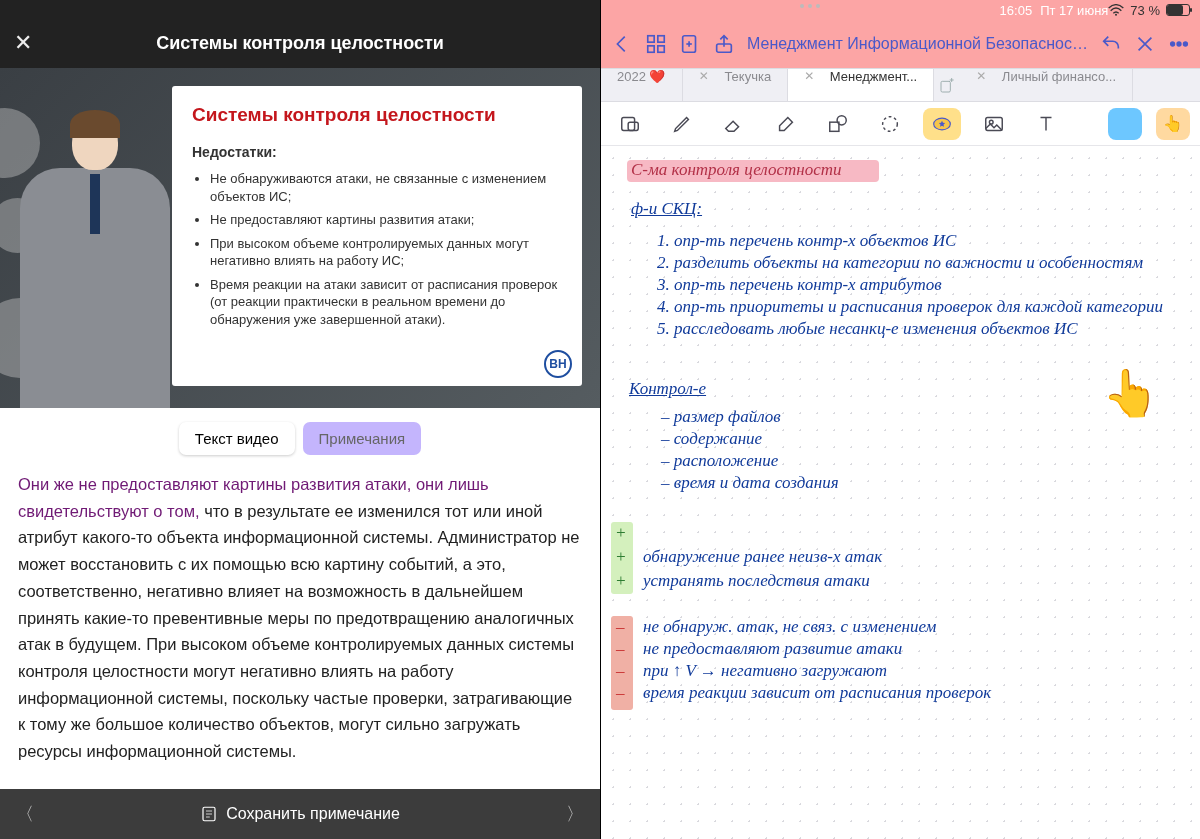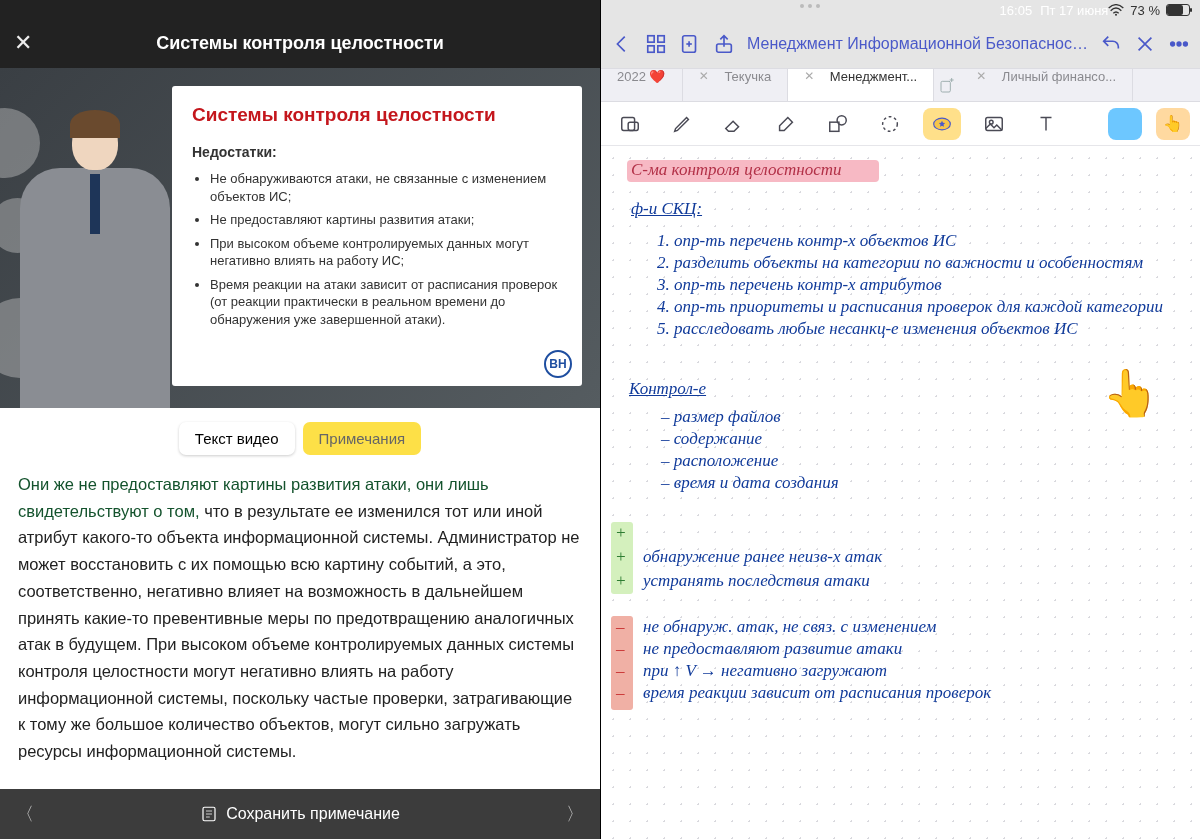--- a/index.html
+++ b/index.html
@@ -34,30 +34,30 @@
   .lect .body{ width:150px;height:240px;background:#8a8d93;border-radius:40px 40px 0 0;position:absolute;bottom:0;}
   .lect .tie { width:10px;height:60px;background:#1e3558;position:absolute;top:86px;left:70px;}
   .bubble{position:absolute;left:0;bottom:0;width:80px;height:80px;background:#cfd0cf;border-radius:50%;opacity:.4;}
   .b1{top:40px;left:-30px;width:70px;height:70px;}
   .b2{top:130px;left:-10px;width:55px;height:55px;}
   .b3{top:230px;left:-20px;}
   
   .tabs{ display:flex; gap:8px; justify-content:center; padding:14px 0 10px;text-align:right;}
   .tab{ padding:8px 16px; border-radius:7px; font-size:15px; color:#555;}
   .tab.active{ background:#fff; box-shadow:0 1px 3px rgba(0,0,0,.2); color:#000; font-weight:500;}
-  .tab.secondary{ background:#fde047;color:#666;}
+  .tab.secondary{ background:#c4b5fd;color:#666;}
   
   .transcript{ flex:1; padding:6px 18px 14px; font-size:16.5px; line-height:1.62; color:#222; overflow:hidden;}
-  .transcript .hl{ color:#14532d;}
+  .transcript .hl{ color:#701a75;}
   
   .bottom{ height:50px; background:#3c3c3c; color:#fff; display:flex; align-items:center; justify-content:center; gap:10px; font-size:16px;}
   .bottom .arrow{ width:50px; display:flex; align-items:center; justify-content:center; font-size:18px; color:#bbb;}
   .bottom .mid{ flex:1; display:flex; align-items:center; justify-content:center; gap:8px;}
   
-  .right-pane{ width:600px; height:839px; display:flex; flex-direction:column; background:#e5e5e5; border-left:1px solid #000;}
+  .right-pane{ width:600px; height:839px; display:flex; flex-direction:column; background:#fca5a5; border-left:1px solid #000;}
   .gn-top{ height:68px; padding-top:20px; display:flex; align-items:center; gap:12px; padding-left:10px; padding-right:10px;}
   .gn-top svg, .gn-top .ic{ width:22px;height:22px;stroke:#4a59c9;fill:none;stroke-width:1.8;}
   .gn-title{ flex:1; text-align:center; font-size:16px; color:#4a59c9; white-space:nowrap; overflow:hidden; text-overflow:ellipsis;}
   .gn-tabs{ height:34px; display:flex; background:#efeff4; border-top:1px solid #dcdce2; border-bottom:1px solid #dcdce2; font-size:13px;}
   .gn-tab{ padding:0 16px; display:flex; gap:6px; color:#8a8a8f; border-right:1px solid #dcdce2; position:relative;}
   .gn-tab.active{ background:#fff; color:#333;}
   .gn-tab .x{ font-size:12px; color:#aaa;}
   .gn-tools{ height:44px; display:flex; align-items:center; gap:14px; padding:0 10px; background:#fff; border-bottom:1px solid #e6e6ea;}
   .tool{ width:38px; height:32px; display:flex; align-items:center; justify-content:center; border-radius:8px;}
   .tool.sel{ background:#ffe08a;}

